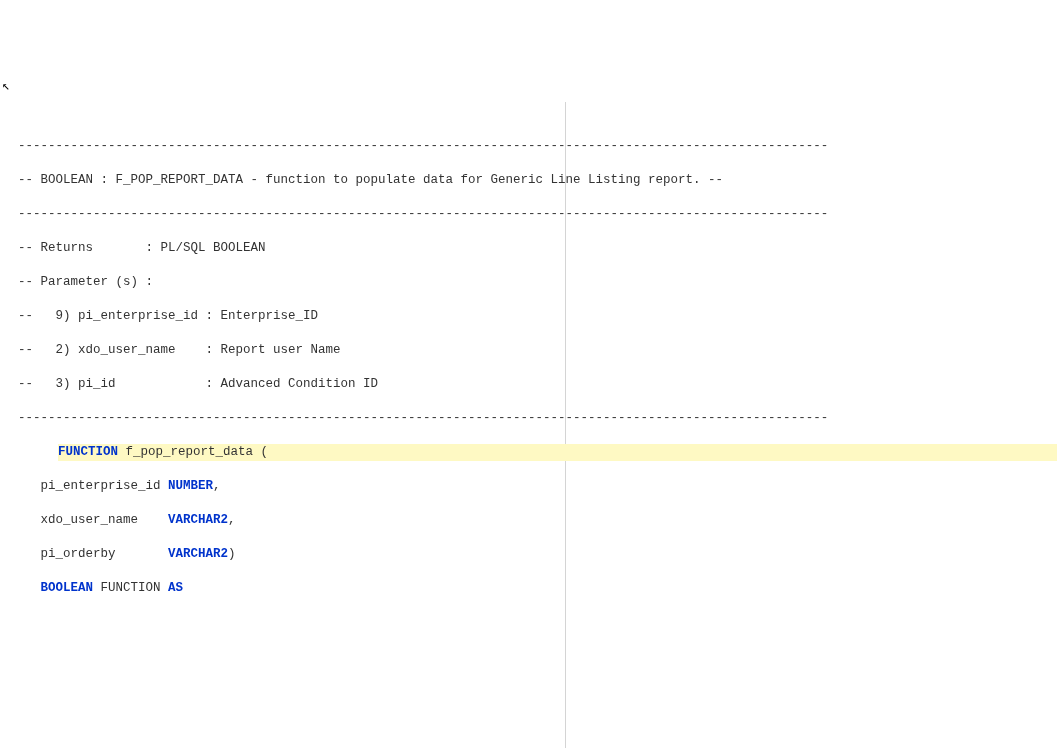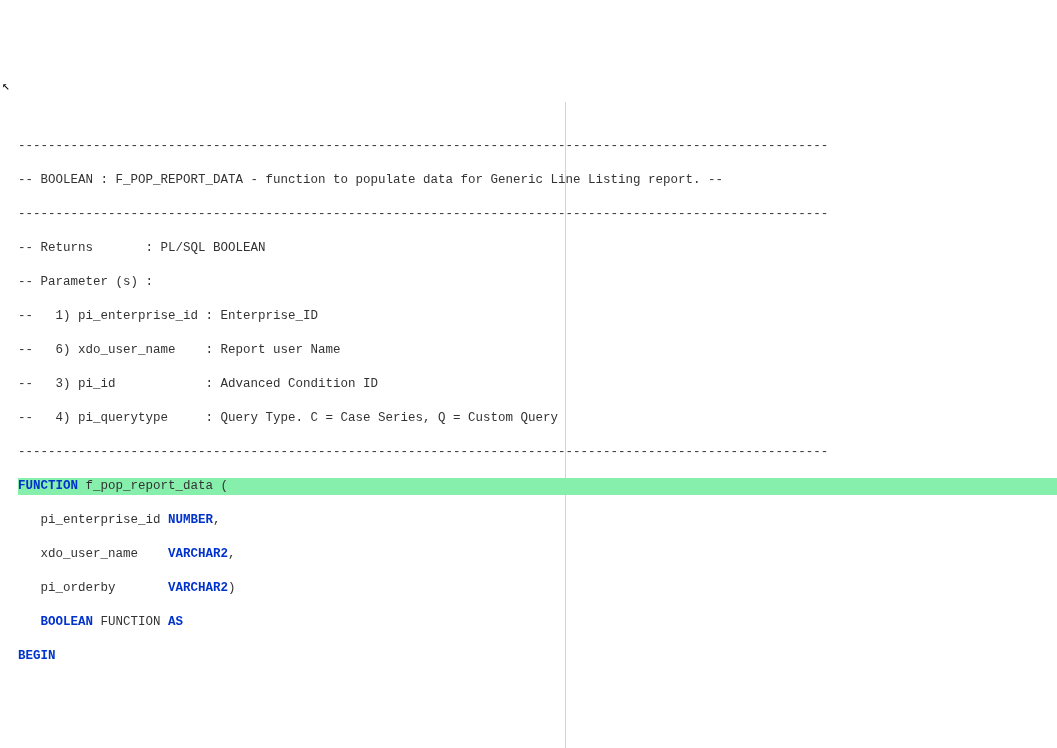--- a/index.html
+++ b/index.html
@@ -24,21 +24,22 @@
       left: 565px;
       width: 1px;
       background: #d4d4d4;
       z-index: 0;
     }
     .line {
       position: relative;
       z-index: 1;
     }
     .highlight {
-      background: #86efac;
+      background: #fef9c3;
+      margin-left: 40px;
     }
     .kw { color: #0033cc; font-weight: bold; }
     .text { color: #333333; }
     .cursor {
       position: absolute;
       top: 78px;
       left: 2px;
       font-size: 13px;
       color: #000;
       pointer-events: none;
@@ -51,31 +52,29 @@
 
 <span class="cursor">↖</span>
 
 <div class="editor">
 <div class="vline"></div>
 <div class="line"><span class="text">------------------------------------------------------------------------------------------------------------</span></div>
 <div class="line"><span class="text">-- BOOLEAN : F_POP_REPORT_DATA - function to populate data for Generic Line Listing report. --</span></div>
 <div class="line"><span class="text">------------------------------------------------------------------------------------------------------------</span></div>
 <div class="line"><span class="text">-- Returns       : PL/SQL BOOLEAN</span></div>
 <div class="line"><span class="text">-- Parameter (s) :</span></div>
-<div class="line"><span class="text">--   1) pi_enterprise_id : Enterprise_ID</span></div>
-<div class="line"><span class="text">--   6) xdo_user_name    : Report user Name</span></div>
+<div class="line"><span class="text">--   9) pi_enterprise_id : Enterprise_ID</span></div>
+<div class="line"><span class="text">--   2) xdo_user_name    : Report user Name</span></div>
 <div class="line"><span class="text">--   3) pi_id            : Advanced Condition ID</span></div>
-<div class="line"><span class="text">--   4) pi_querytype     : Query Type. C = Case Series, Q = Custom Query</span></div>
 <div class="line"><span class="text">------------------------------------------------------------------------------------------------------------</span></div>
 <div class="line highlight"><span class="kw">FUNCTION</span><span class="text"> f_pop_report_data (</span></div>
 <div class="line"><span class="text">   pi_enterprise_id </span><span class="kw">NUMBER</span><span class="text">,</span></div>
 <div class="line"><span class="text">   xdo_user_name    </span><span class="kw">VARCHAR2</span><span class="text">,</span></div>
 <div class="line"><span class="text">   pi_orderby       </span><span class="kw">VARCHAR2</span><span class="text">)</span></div>
 <div class="line">   <span class="kw">BOOLEAN</span><span class="text"> FUNCTION </span><span class="kw">AS</span></div>
-<div class="line"><span class="kw">BEGIN</span></div>
 
 
 
 
 
 
 
 
 
 

